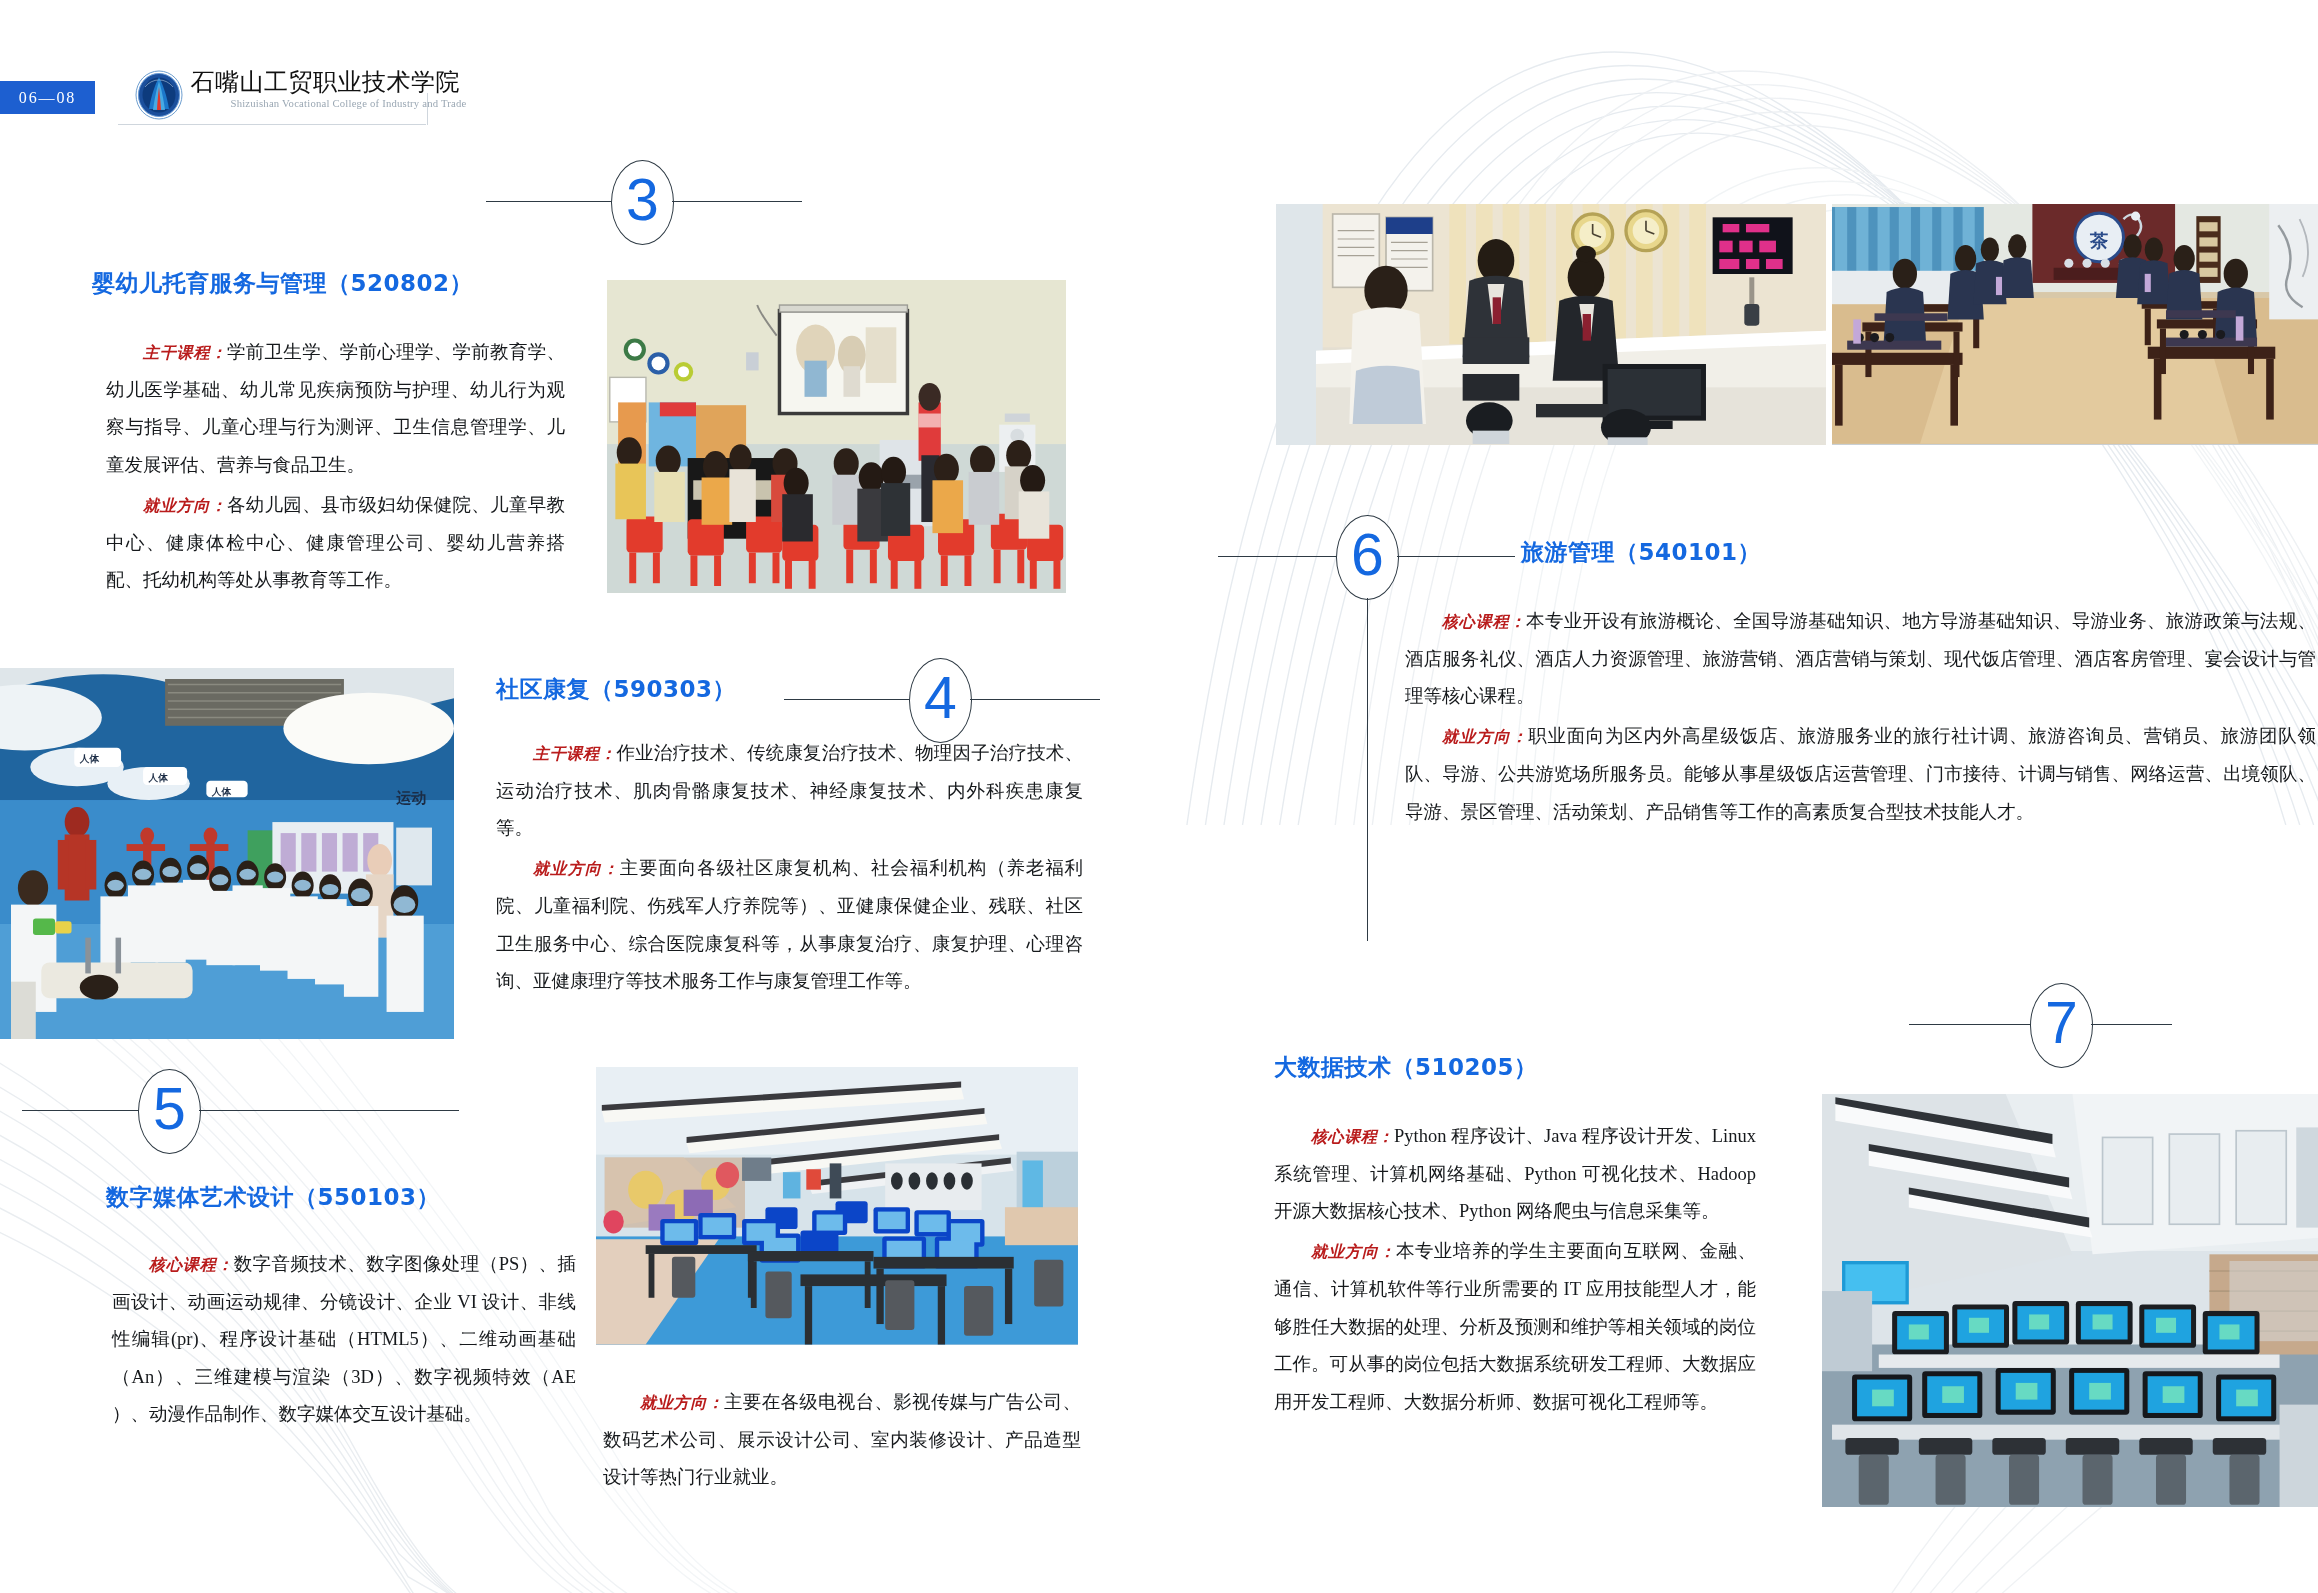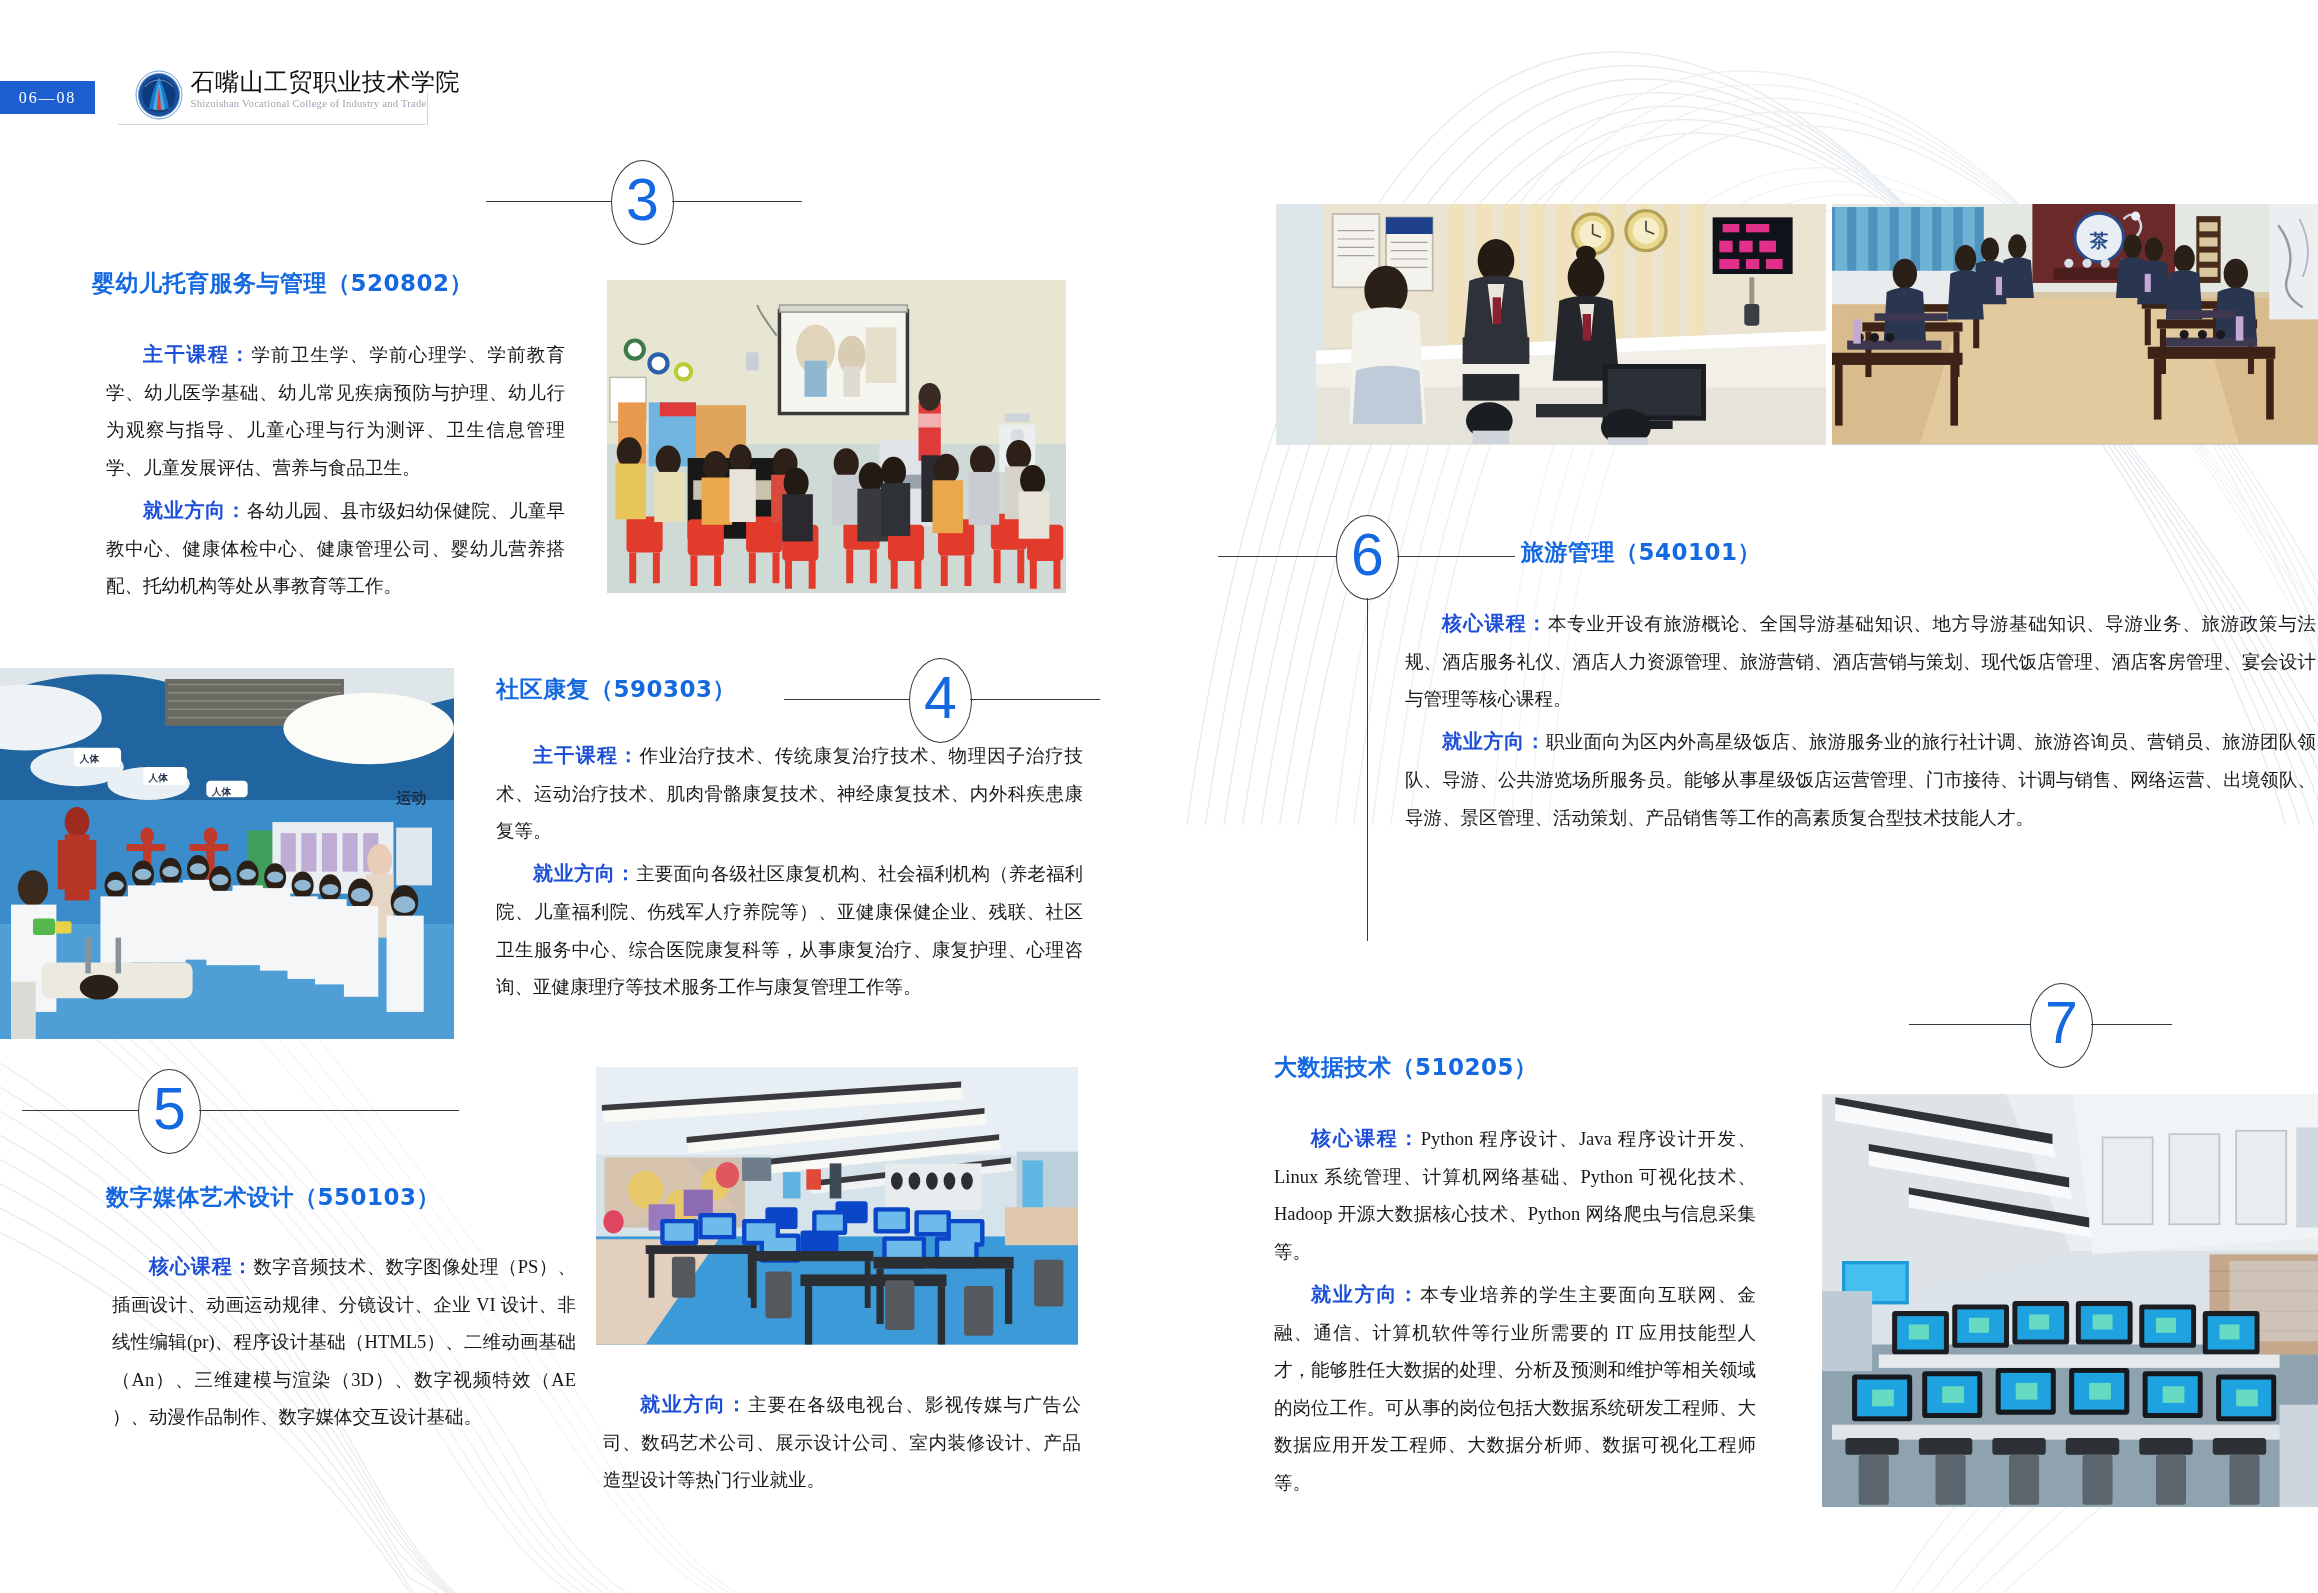--- a/index.html
+++ b/index.html
@@ -18,42 +18,42 @@
   #page-badge{position:absolute;left:0;top:81px;width:95px;height:33px;
       background:#1d5fd0;color:#fff;display:flex;align-items:center;
       justify-content:center;font-size:16px;letter-spacing:1.9px;
       font-family:"Liberation Serif",serif;}
   #logo-block{position:absolute;left:134px;top:69px;height:56px;display:flex;align-items:flex-start;}
   #logo-seal{width:50px;height:50px;flex:0 0 50px;margin-top:0.9px;}
   #logo-text{margin-left:6.5px;display:flex;flex-direction:column;justify-content:flex-start;}
   #logo-cn{font-size:24px;letter-spacing:0.5px;color:#111;line-height:1.05;
       font-family:Liberation Sans, sans-serif;white-space:nowrap;}
   #logo-en{font-size:10.7px;color:#9aa7b3;letter-spacing:0.2px;margin-top:2.8px;white-space:nowrap;
-      font-family:"Liberation Serif",serif;}
+      font-family:"Liberation Serif",serif;margin-left:40px;}
   #header-rule{position:absolute;left:118px;top:124px;width:308px;height:0.9px;background:#cfd6dd;}
   #header-rule-v{position:absolute;left:427px;top:93px;width:0.9px;height:32px;background:#cfd6dd;}
 
   
   .num-badge{position:absolute;}
   .num-ell{position:absolute;left:0;top:0;width:61px;height:83px;border:0.9px solid #2e3a44;
       border-radius:50%;background:#fff;display:flex;align-items:center;justify-content:center;}
   .num-ell span{color:#1468e0;font-size:59px;line-height:1;
       font-family:"Liberation Sans","DejaVu Sans",sans-serif;font-weight:400;
       position:relative;top:-1.9px;}
   .num-line{position:absolute;height:0.9px;background:#2e3a44;top:41px;}
   .num-vline{position:absolute;width:0.9px;background:#2e3a44;}
 
   
   .sec-title{position:absolute;color:#1468e0;font-size:23px;font-weight:bold;letter-spacing:0.5px;
       font-family:"DejaVu Sans","Liberation Sans",sans-serif;white-space:nowrap;}
   .body-col{position:absolute;color:#16191c;font-size:18.5px;line-height:2.03;
       text-align:justify;font-family:"Liberation Serif","DejaVu Serif",serif;}
   .body-col p{margin:0 0 2.8px 0;text-indent:2em;}
-  .lbl{color:#1d4ed8;font-weight:bold;font-family:"DejaVu Sans","Liberation Sans",sans-serif;
-      font-size:20px;letter-spacing:0.5px;}
+  .lbl{color:#b91c1c;font-weight:bold;font-family:"DejaVu Sans","Liberation Sans",sans-serif;
+      font-size:16px;letter-spacing:0.5px;font-style:italic;}
 
   
   .photo{position:absolute;overflow:hidden;background:#c9cfd4;}
   .photo .ph-inner{position:absolute;inset:0;}
 </style>
 </head>
 <body>
 
 <div class="page">
 

